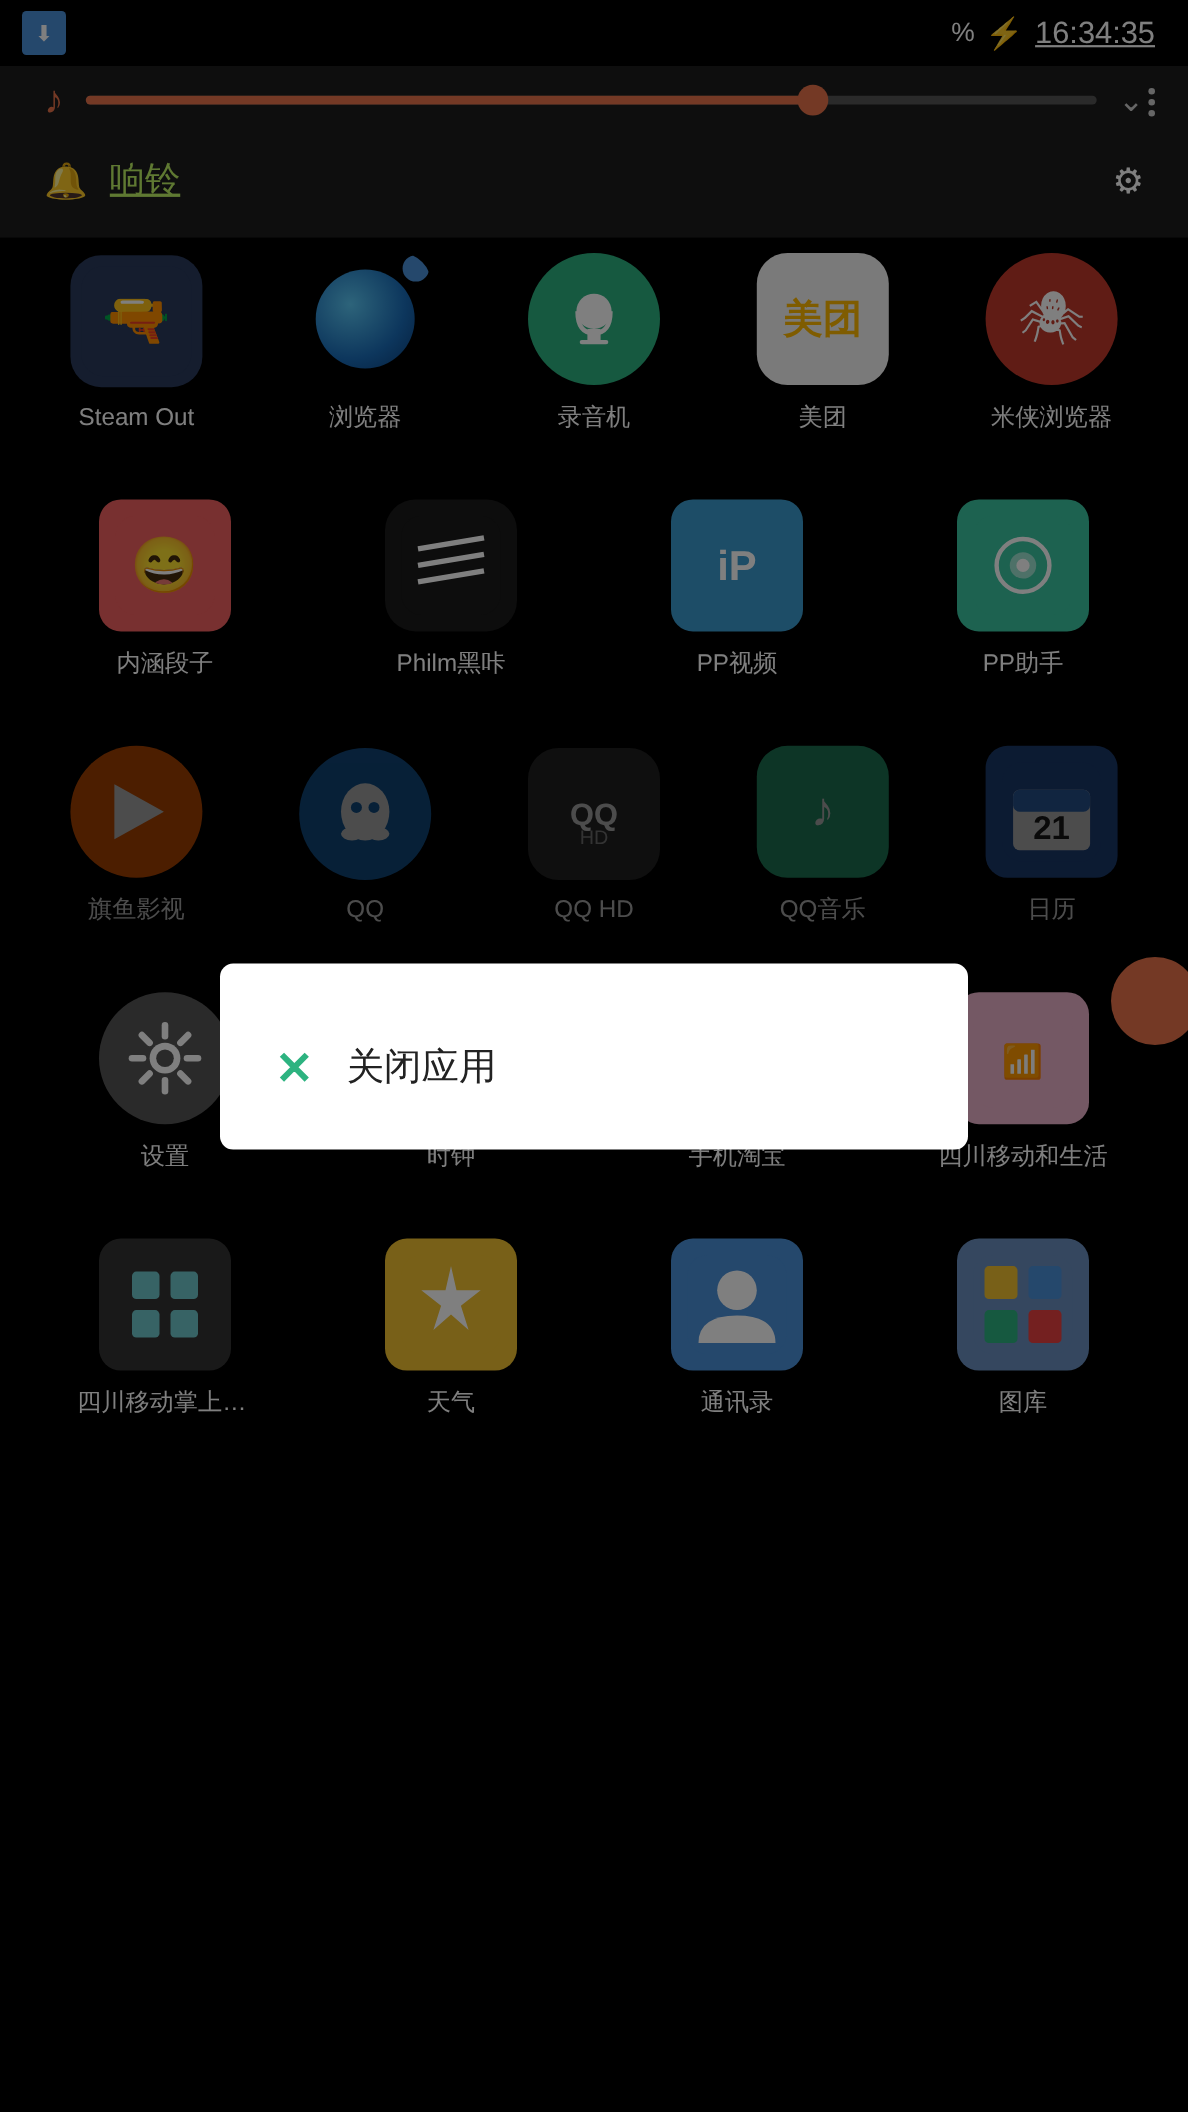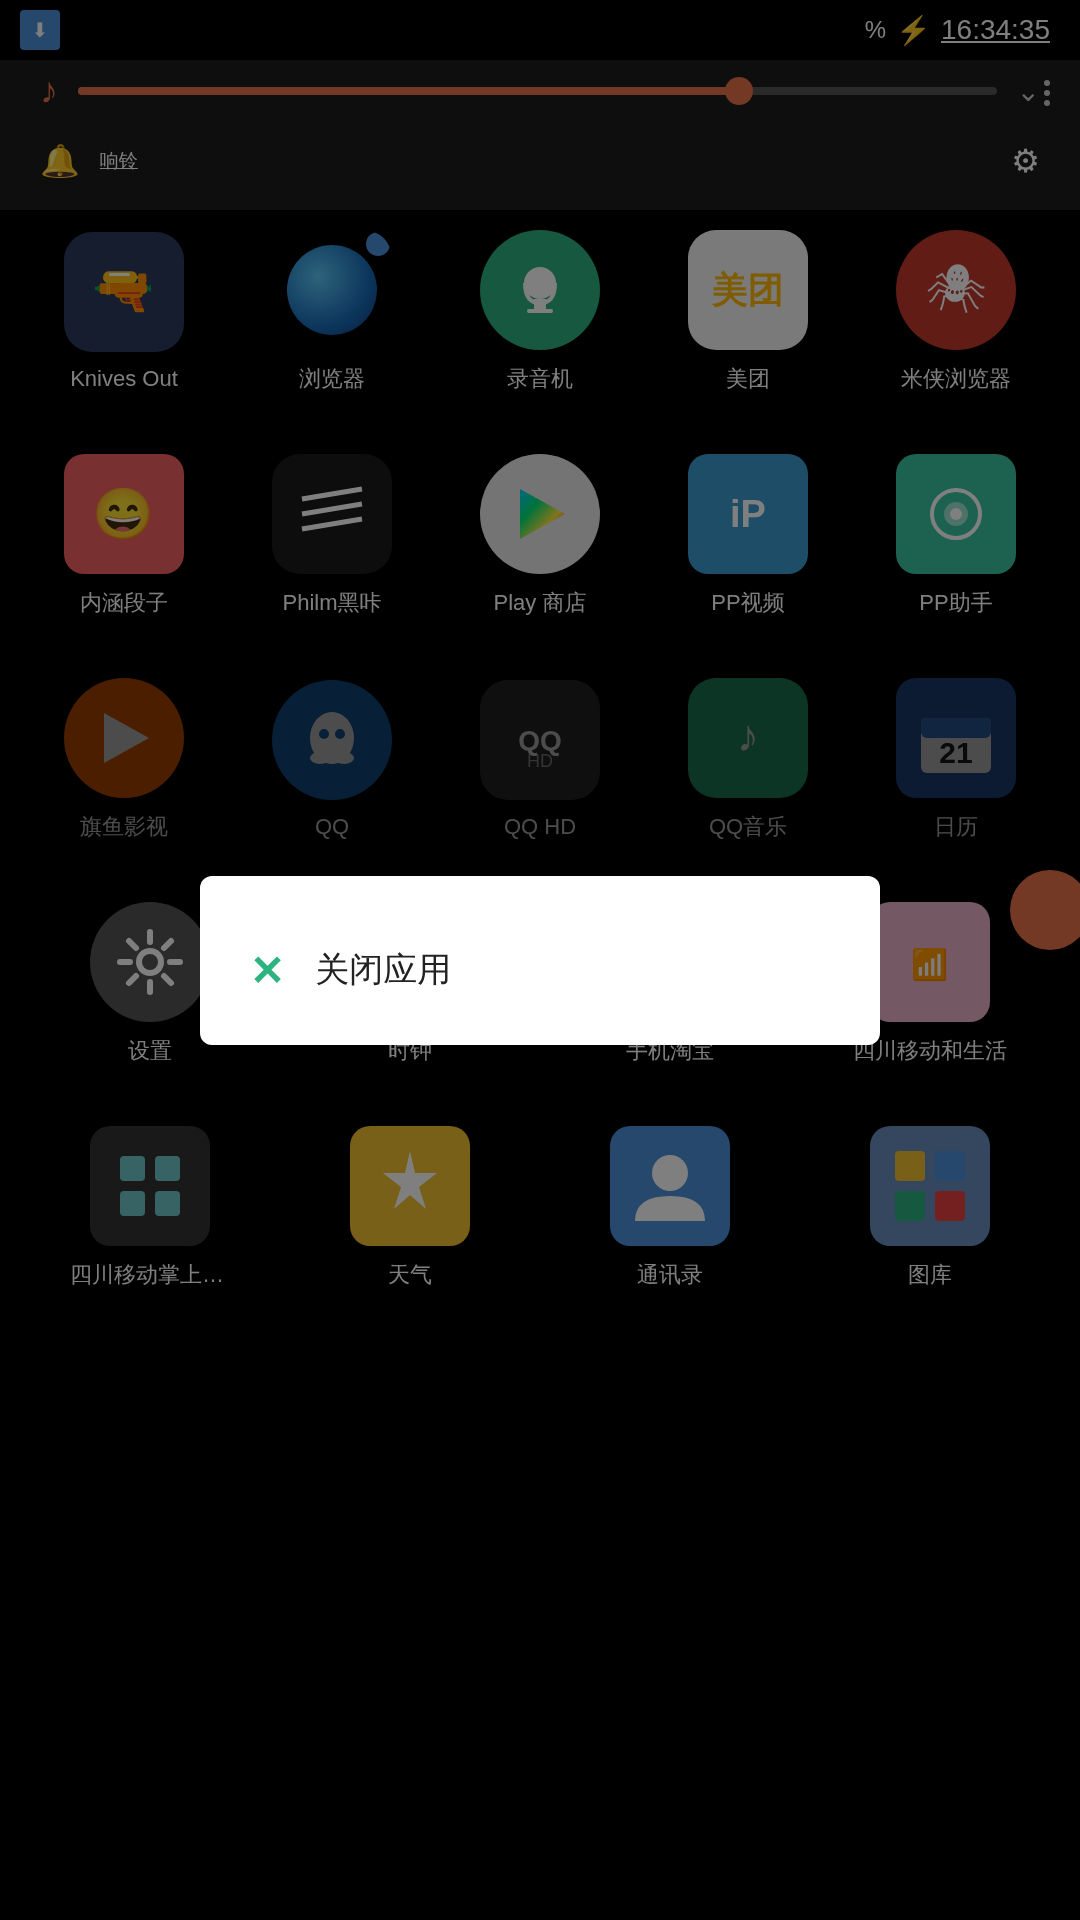--- a/index.html
+++ b/index.html
@@ -107,22 +107,22 @@
     .notif-left {
       display: flex;
       align-items: center;
       gap: 20px;
     }
     .bell-icon {
       color: #fff;
       font-size: 32px;
     }
     .notif-text {
-      color: #ffffff;
-      font-size: 19px;
+      color: #bef264;
+      font-size: 32px;
       text-decoration: underline;
     }
     .gear-icon {
       color: #fff;
       font-size: 32px;
     }
     .more-dots {
       position: absolute;
       right: 30px;
       top: 80px;
@@ -367,21 +367,21 @@
 
   <div class="app-row">
 
     <div class="app-item">
       <div class="app-icon icon-knives-out">
         <svg width="100" height="100" viewBox="0 0 100 100">
           <rect width="100" height="100" fill="#2a3a5c" rx="20"></rect>
           <text x="50" y="65" text-anchor="middle" font-size="50" fill="#aaa">🔫</text>
         </svg>
       </div>
-      <span class="app-label">Knives Out</span>
+      <span class="app-label">Steam Out</span>
     </div>
 
     <div class="app-item">
       <div class="app-icon" style="background:transparent;position:relative;">
         <div class="browser-globe"></div>
         <div class="browser-badge"></div>
       </div>
       <span class="app-label">浏览器</span>
     </div>
 
@@ -436,36 +436,20 @@
         <svg width="90" height="90" viewBox="0 0 90 90">
           <rect width="90" height="90" rx="18" fill="#1a1a1a"></rect>
           <line x1="15" y1="30" x2="75" y2="20" stroke="white" stroke-width="5"></line>
           <line x1="15" y1="45" x2="75" y2="35" stroke="white" stroke-width="5"></line>
           <line x1="15" y1="60" x2="75" y2="50" stroke="white" stroke-width="5"></line>
         </svg>
       </div>
       <span class="app-label">Philm黑咔</span>
     </div>
 
-    <div class="app-item">
-      <div class="app-icon" style="background:#e8e8e8;border-radius:60px;">
-        <svg width="80" height="80" viewBox="0 0 80 80">
-          <polygon points="20,15 65,40 20,65" fill="url(#playGrad)"></polygon>
-          <defs>
-            <linearGradient id="playGrad" x1="0%" y1="0%" x2="100%" y2="100%">
-              <stop offset="0%" style="stop-color:#00d2ff"></stop>
-              <stop offset="33%" style="stop-color:#00e676"></stop>
-              <stop offset="66%" style="stop-color:#ffeb3b"></stop>
-              <stop offset="100%" style="stop-color:#ff1744"></stop>
-            </linearGradient>
-          </defs>
-        </svg>
-      </div>
-      <span class="app-label">Play 商店</span>
-    </div>
 
     <div class="app-item">
       <div class="app-icon icon-pp">
         <svg width="90" height="90" viewBox="0 0 90 90">
           <rect width="90" height="90" rx="18" fill="#3b9bce"></rect>
           <text x="45" y="58" text-anchor="middle" font-size="38" fill="white" font-weight="bold">iP</text>
         </svg>
       </div>
       <span class="app-label">PP视频</span>
     </div>

